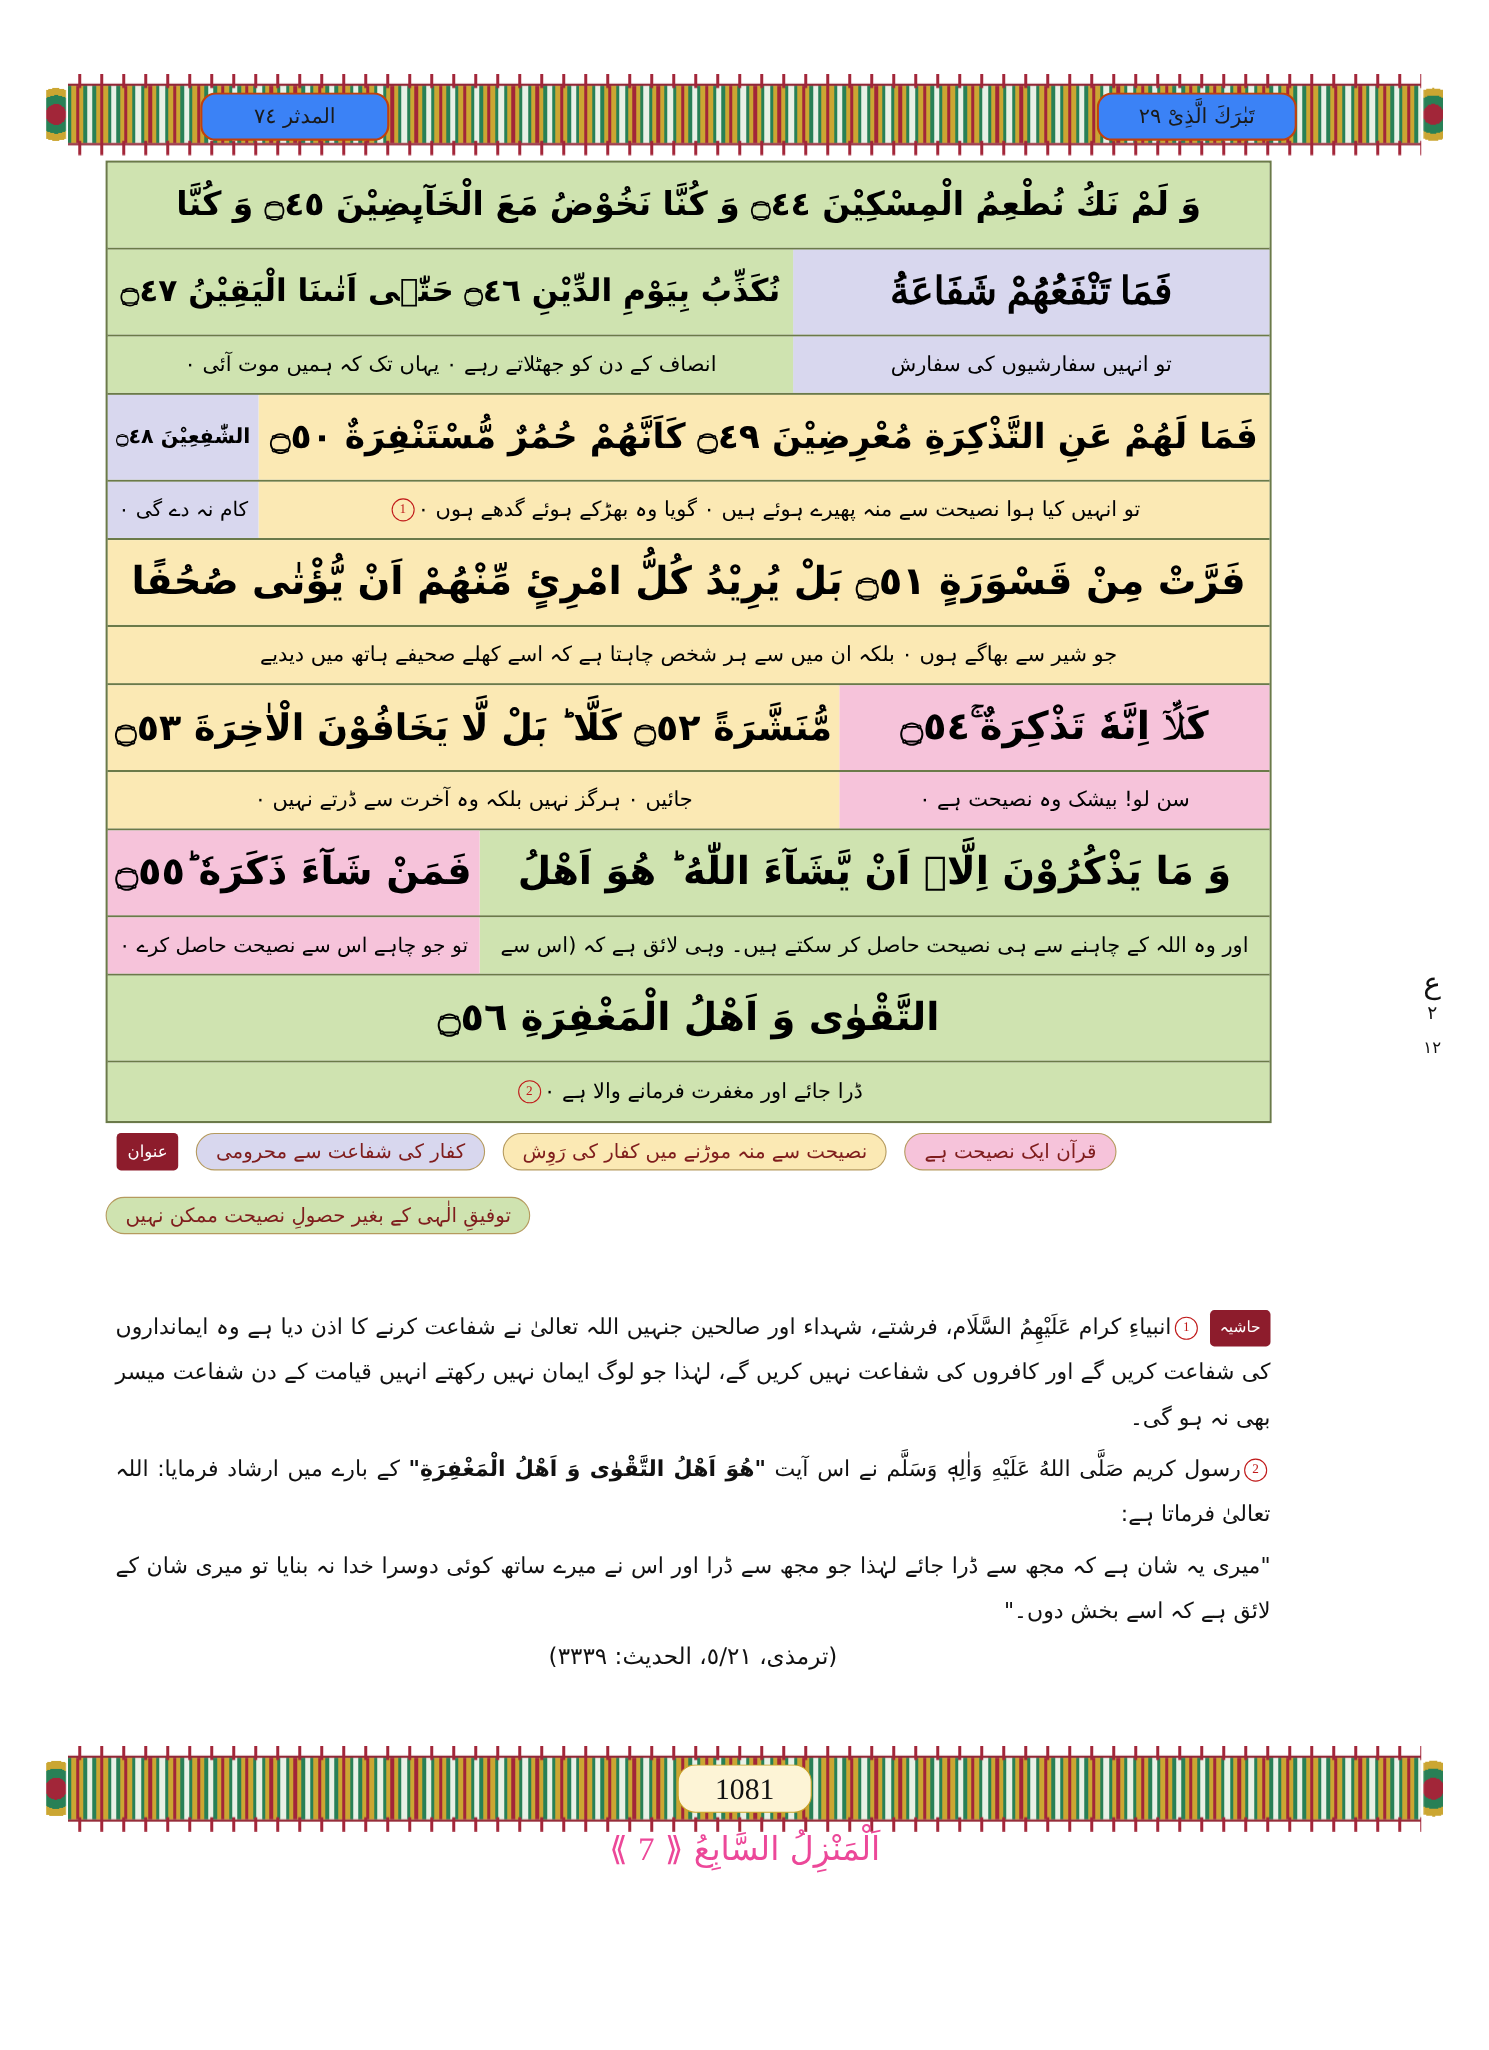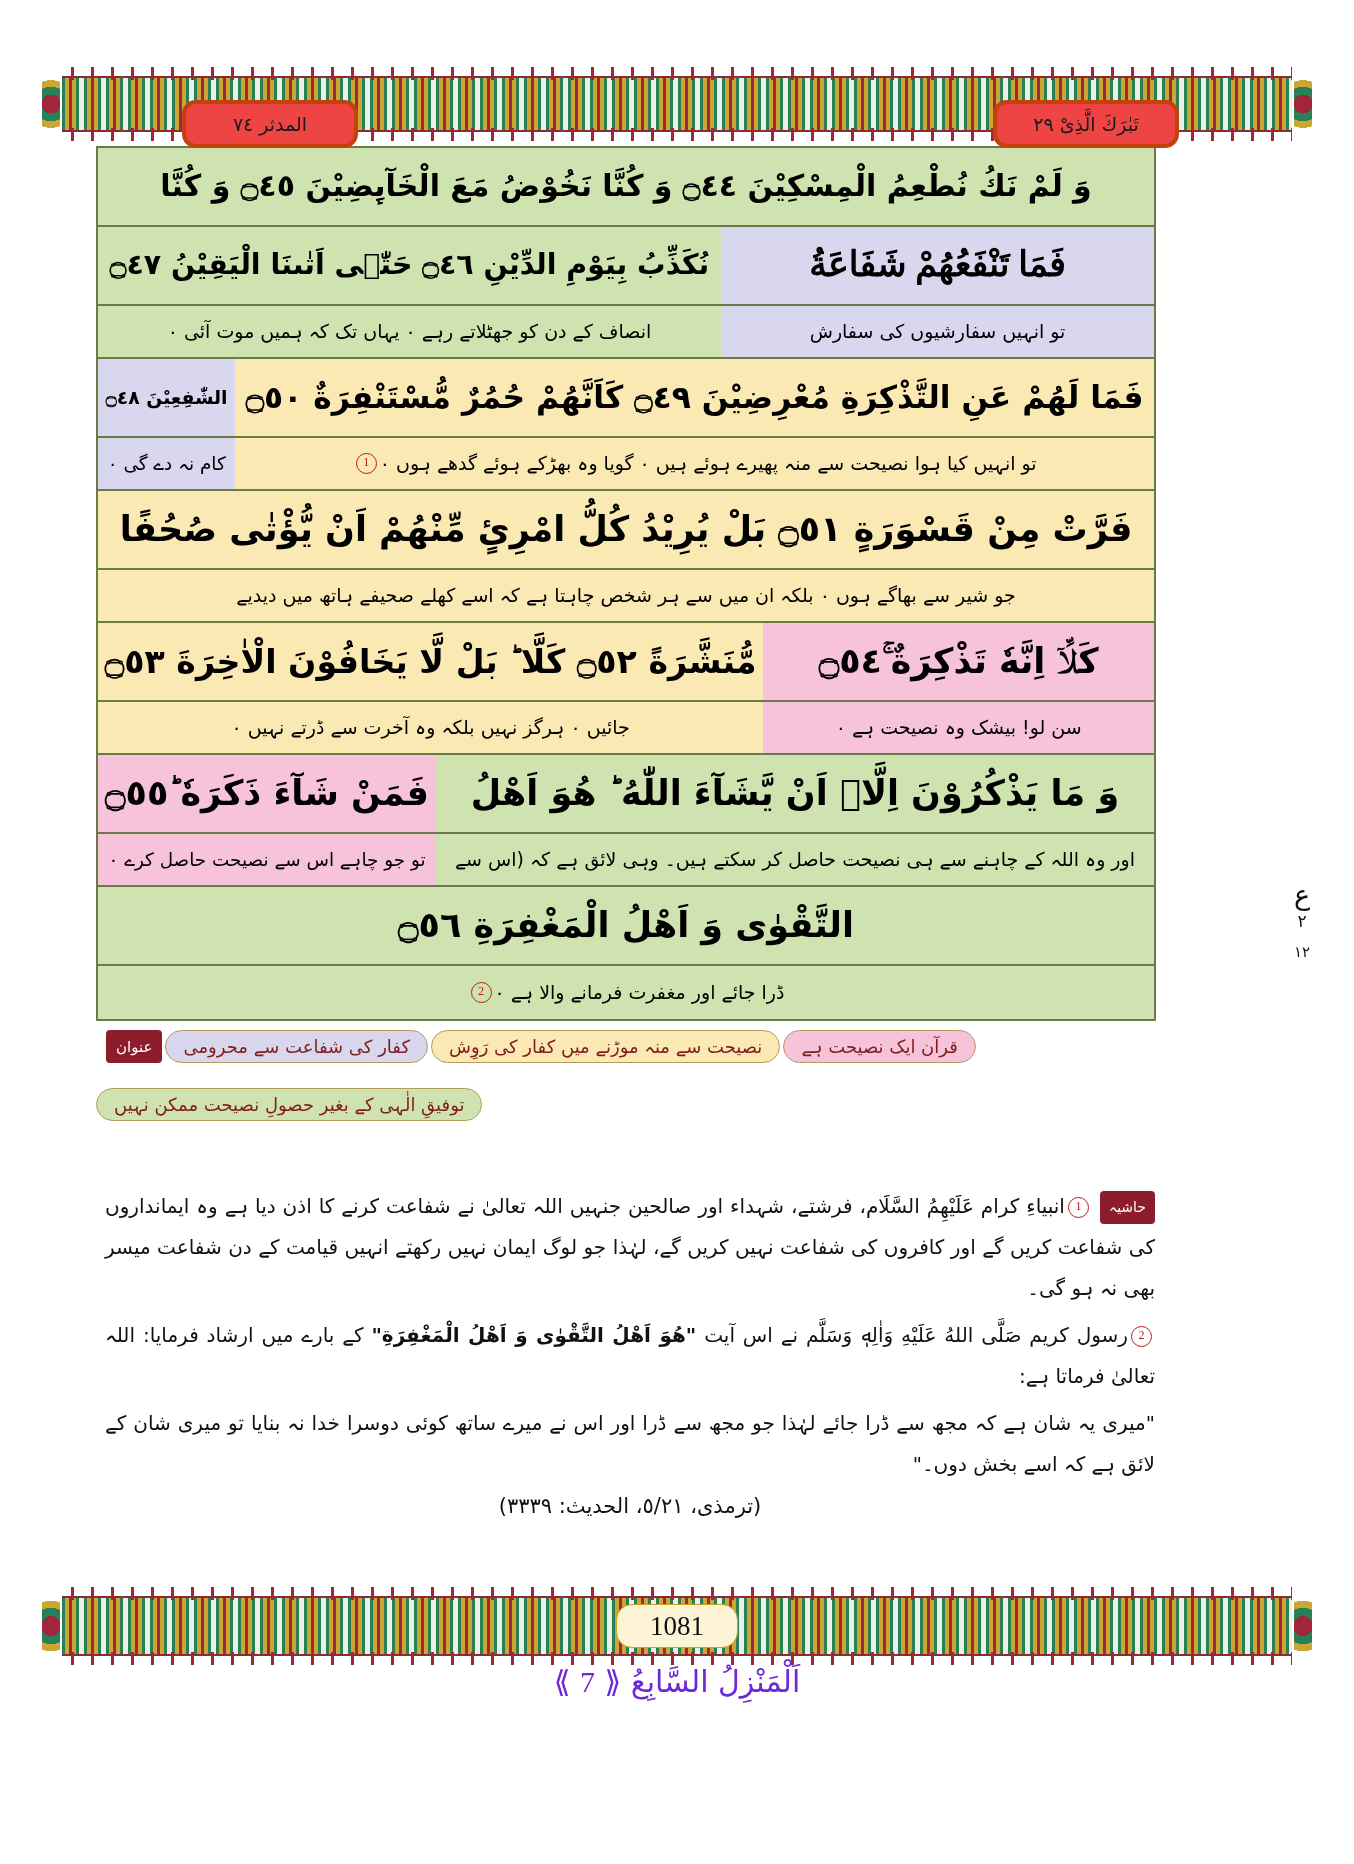--- a/index.html
+++ b/index.html
@@ -36,40 +36,40 @@
   .strip-teeth{
     position:absolute;left:0;right:0;top:-11px;height:13px;
     background:repeating-linear-gradient(90deg,
       transparent 0 9px,#9e1b2f 9px 12px,transparent 12px 20px);
   }
   .strip-teeth.down{top:auto;bottom:-11px;
     background:repeating-linear-gradient(90deg,
       transparent 0 9px,#9e1b2f 9px 12px,transparent 12px 20px);}
 
   .cartouche{
-    position:absolute;top:100px;height:40px;
-    background:#ef4444;border:4px solid #c2410c;border-radius:14px;
+    position:absolute;top:84px;height:40px;
+    background:#3b82f6;border:2px solid #c2410c;border-radius:14px;
     display:flex;align-items:center;justify-content:center;
     font-family:"DejaVu Sans","Liberation Sans",sans-serif;
     font-size:19px;color:#1a1a1a;direction:rtl;padding:0 14px;z-index:5;
     white-space:nowrap;
   }
   .cartouche.surah{left:182px;width:140px;}
   .cartouche.para{right:175px;width:150px;}
 
   .page-number{
     position:absolute;top:1604px;left:50%;transform:translateX(-50%);
     width:120px;height:42px;background:#fdf4d6;border:1px solid #c9a227;
     border-radius:16px;display:flex;align-items:center;justify-content:center;
     font-family:"Liberation Serif","DejaVu Serif",serif;font-size:27px;color:#111;z-index:6;
   }
 
   .manzil{
     position:absolute;top:1664px;left:0;right:0;text-align:center;
-    direction:rtl;font-size:30px;color:#6d28d9;
+    direction:rtl;font-size:30px;color:#ec4899;
   }
   .manzil .mz-num{font-family:"Liberation Serif",serif;}
 
   
   .verse-block{
     position:absolute;left:96px;top:146px;width:1060px;
     border:2px solid #6b7a49;box-sizing:border-box;
   }
   .row{display:flex;direction:rtl;width:100%;box-sizing:border-box;}
   .cell{box-sizing:border-box;overflow:hidden;}
@@ -110,21 +110,21 @@
     direction:rtl;color:#111;line-height:1.1;
   }
   .ruku .r1{font-size:27px;}
   .ruku .r2{font-size:17px;margin-top:2px;}
   .ruku .r3{font-size:15px;margin-top:14px;}
 
   
   .topics{
     position:absolute;left:96px;top:1030px;width:1060px;
     display:flex;flex-direction:row-reverse;flex-wrap:wrap;
-    justify-content:flex-start;gap:3px;direction:rtl;
+    justify-content:flex-start;gap:16px;direction:rtl;
   }
   .bubble{
     border:1px solid #b59a5e;border-radius:18px;padding:5px 17px;
     font-size:18px;direction:rtl;white-space:nowrap;color:#7f1d1d;
     display:inline-flex;align-items:center;
   }
   .bubble.g{background:#cfe3b0;}
   .bubble.y{background:#fbe9b4;}
   .bubble.p{background:#f6c3da;}
   .bubble.v{background:#d8d7ee;}

